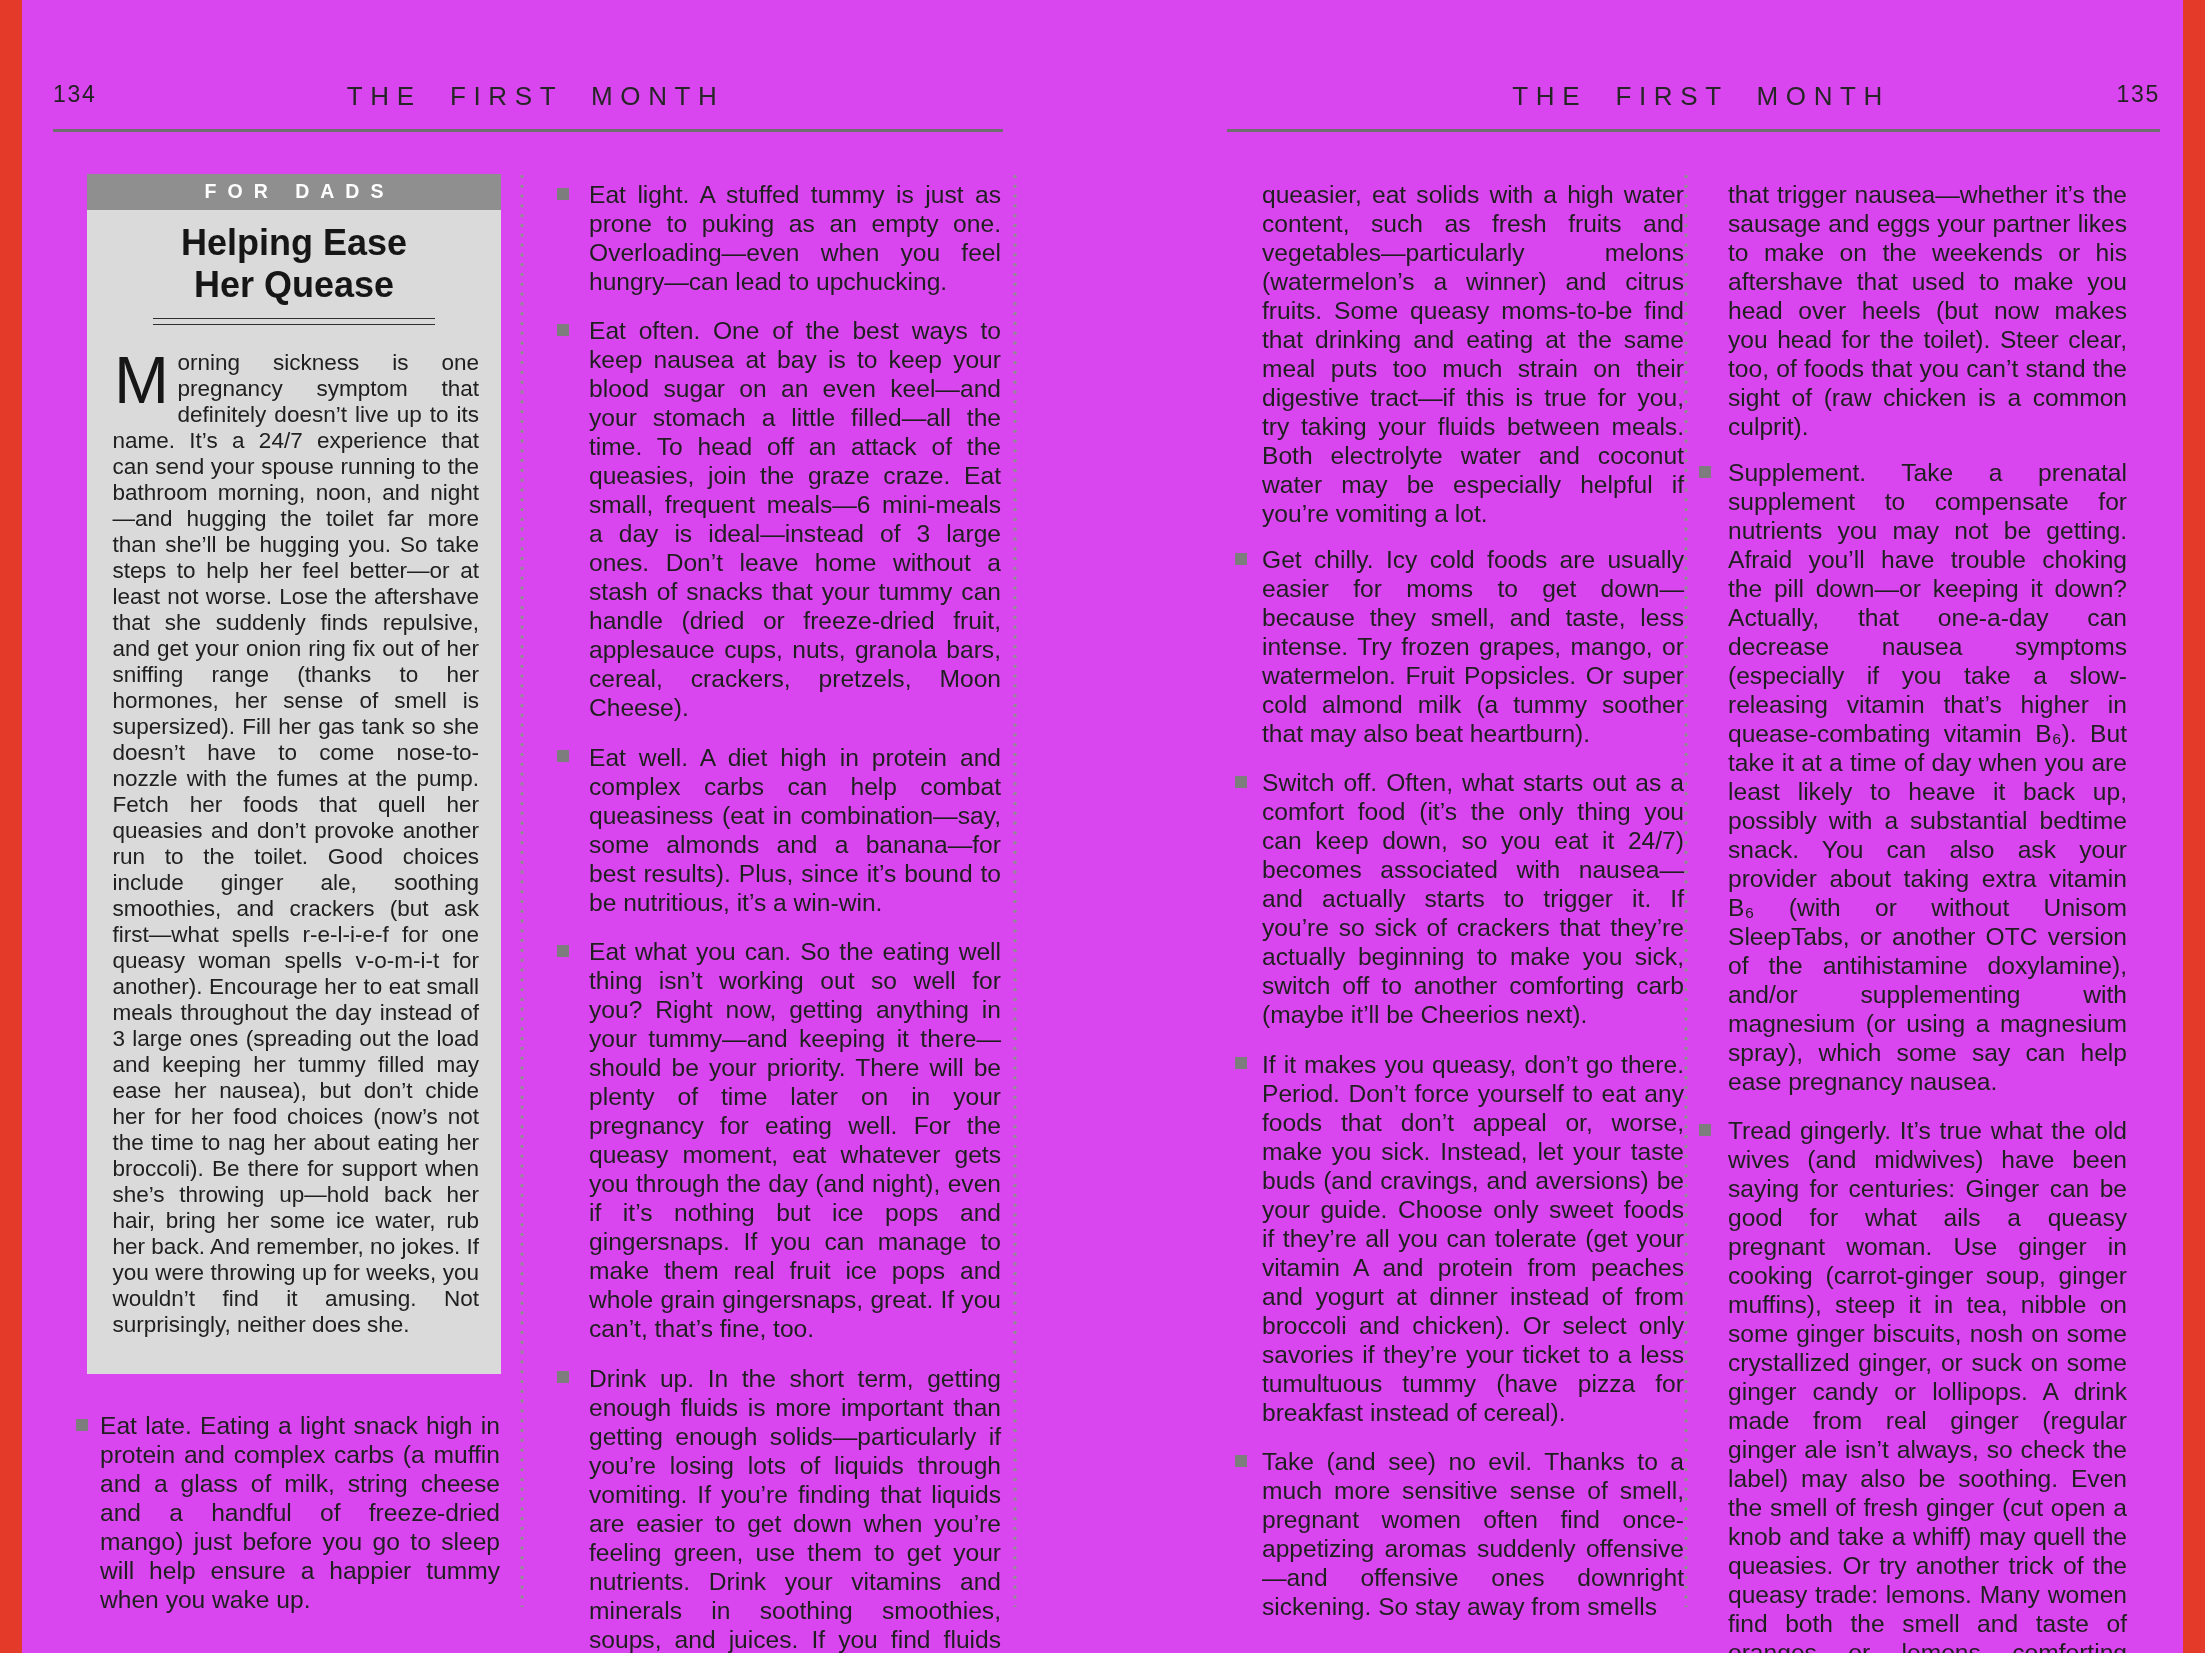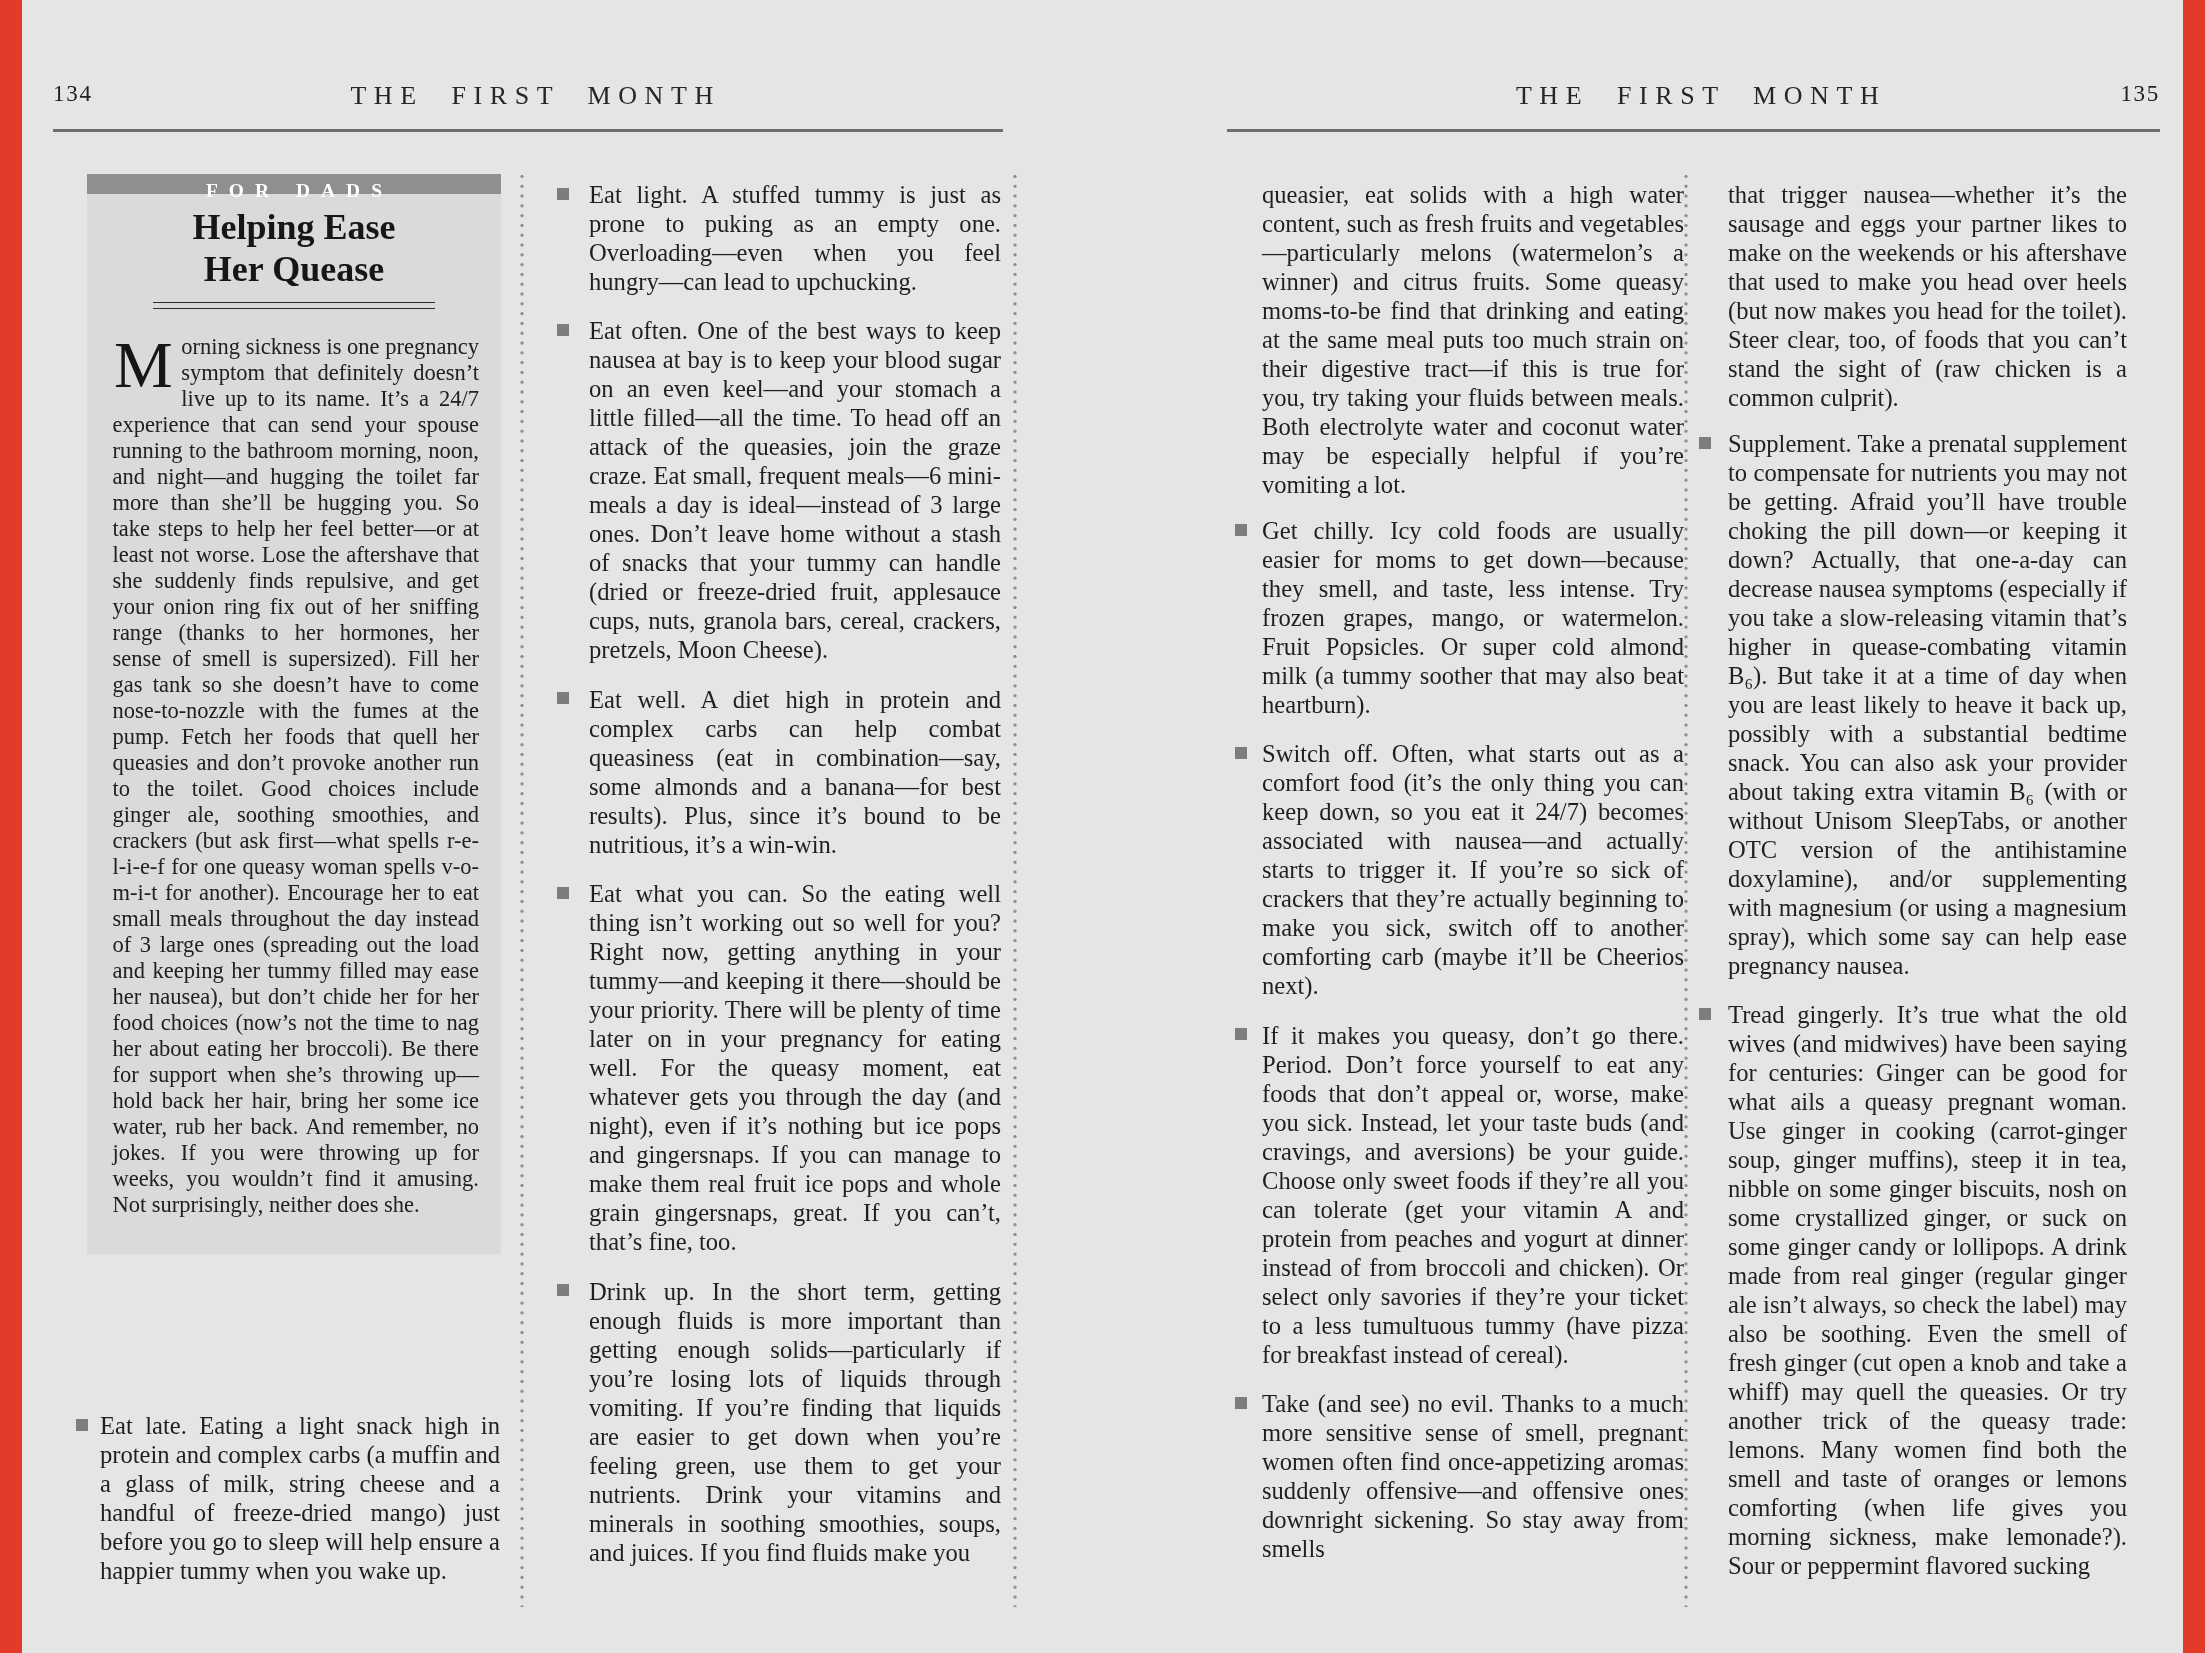--- a/index.html
+++ b/index.html
@@ -1,32 +1,32 @@
 <!DOCTYPE html>
 <html lang="en" style="font-size:13.6px"><head>
 <meta charset="utf-8">
 <style>
   html,body{margin:0;padding:0;background:#ffffff;}
-  .canvas{position:relative;width:2205px;height:1654px;background:#e5e5e5;overflow:hidden;
-          font-family:Liberation Serif, serif;color:#1f1f1f;}
+  .canvas{position:relative;width:2205px;height:1654px;background:#d946ef;overflow:hidden;
+          font-family:Liberation Sans, sans-serif;color:#1f1f1f;}
   .edge{position:absolute;top:0;width:22px;height:1654px;background:#e43a2a;}
   .edge-left{left:0;}
   .edge-right{right:0;}
   .pageno{position:absolute;top:81px;font-size:23px;letter-spacing:1.7px;color:#222;}
   .runhead{position:absolute;top:81px;font-size:26px;letter-spacing:7.6px;word-spacing:13.6px;
            text-align:center;color:#262626;padding-left:7.6px;}
   .headrule{position:absolute;top:129px;height:3.4px;background:#6e6e6e;}
   .para{text-align:justify;hyphens:auto;-webkit-hyphens:auto;}
   .col{position:absolute;font-size:24.6px;line-height:29px;}
   .bitem{position:relative;margin-bottom:20.4px;text-align:justify;hyphens:auto;-webkit-hyphens:auto;}
   .sq{position:absolute;top:7.6px;width:12px;height:12px;background:#7d7d7d;}
   .cont{margin-bottom:17px;}
   
   .fordads{position:absolute;left:87px;top:174px;width:414px;background:#dadada;padding-bottom:36px;}
-  .kicker{height:20px;line-height:34px;background:#8f8f8f;color:#ffffff;text-align:center;
+  .kicker{height:36px;line-height:34px;background:#8f8f8f;color:#ffffff;text-align:center;
           font-weight:bold;font-size:19.5px;letter-spacing:11px;padding-left:11px;}
   .boxtitle{margin-top:12px;text-align:center;font-weight:bold;font-size:36px;line-height:42px;color:#161616;}
   .dblrule{width:282px;margin:12px auto 0 auto;height:5.1px;border-top:1.7px solid #2f2f2f;border-bottom:1.7px solid #2f2f2f;}
   .boxbody{margin:25.4px 22px 0 25.4px;font-size:22.5px;line-height:26px;text-align:justify;
            hyphens:auto;-webkit-hyphens:auto;color:#202020;}
   .dropcap{float:left;font-size:66px;line-height:53px;padding:3.4px 8.5px 0 1.7px;color:#161616;}
   .dots{position:absolute;top:174px;width:4.2px;height:1433px;
         background-image:radial-gradient(circle at 2.1px 2.5px,#8e8e8e 1.4px,rgba(0,0,0,0) 2px);
         background-size:4.2px 9.8px;background-repeat:repeat-y;}
 </style>

